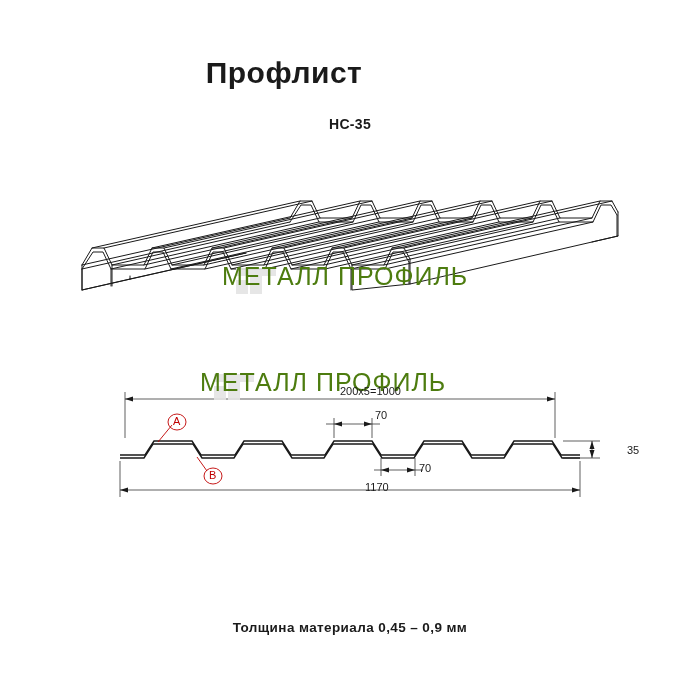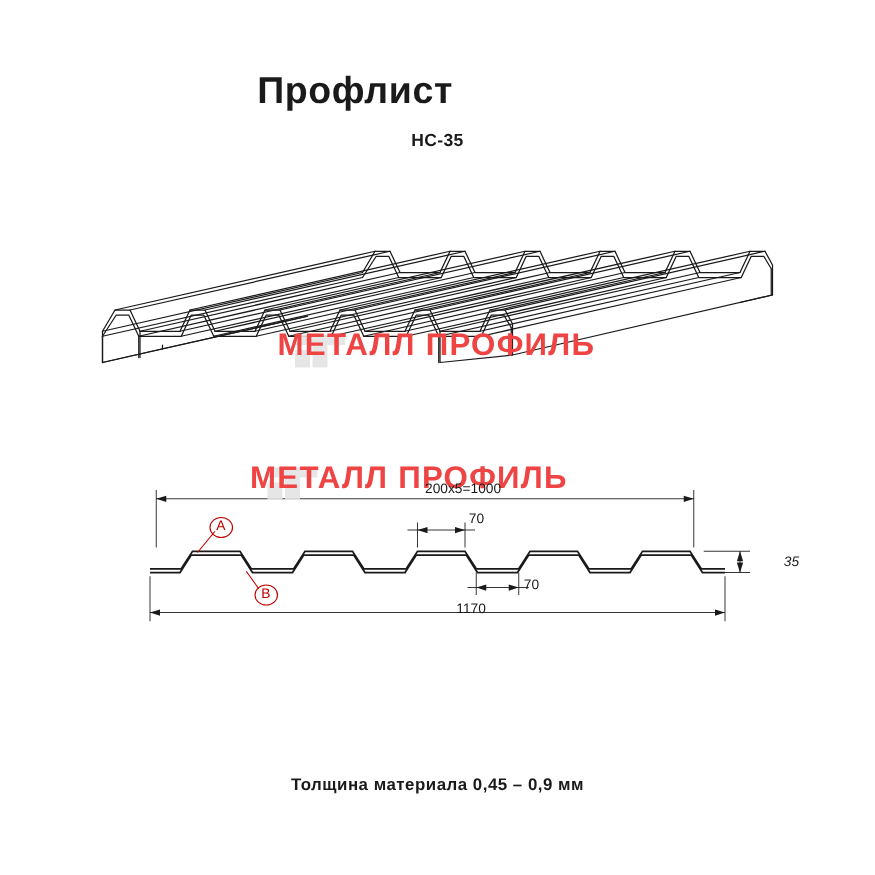--- a/index.html
+++ b/index.html
@@ -25,21 +25,21 @@
     position: absolute;
     left: 0; top: 56px;
     width: 568px;
     text-align: center;
     font-size: 30px;
     font-weight: bold;
     letter-spacing: 0.5px;
   }
   .subtitle {
     position: absolute;
-    left: 0; top: 104px;
+    left: 0; top: 116px;
     width: 700px;
     text-align: center;
     font-size: 14px;
     font-weight: bold;
     letter-spacing: 0.3px;
   }
   .footer-note {
     position: absolute;
     left: 0; top: 620px;
     width: 700px;
@@ -48,22 +48,22 @@
     font-weight: bold;
     letter-spacing: 0.4px;
   }
   .svg-layer {
     position: absolute;
     left: 0; top: 0;
   }
   .wm {
     position: absolute;
     pointer-events: none;
-    color: #ef4444;
-    font-weight: bold;
+    color: #4d7c0f;
+    font-weight: normal;
     white-space: nowrap;
   }
   .wm1 {
     left: 222px;
     top: 262px;
     font-size: 25px;
     letter-spacing: 1px;
   }
   .wm2 {
     left: 200px;
@@ -261,20 +261,20 @@
     </g>
   </svg>
 
   <div class="wm wm1">МЕТАЛЛ ПРОФИЛЬ</div>
   <div class="wm wm2">МЕТАЛЛ ПРОФИЛЬ</div>
 
   <div class="dim-text" style="left:311px; top:385px;">200х5=1000</div>
   <div class="dim-text" style="left:336px; top:481px;">1170</div>
   <div class="dim-text" style="left:346px; top:409px;">70</div>
   <div class="dim-text" style="left:390px; top:462px;">70</div>
-  <div class="dim-text" style="left:598px; top:444px;font-style:italic;">35</div>
+  <div class="dim-text" style="left:598px; top:444px;">35</div>
 
   <div class="callout-label" style="left:173px; top:415px;">A</div>
   <div class="callout-label" style="left:209px; top:469px;">B</div>
 
   <div class="footer-note">Толщина материала 0,45 – 0,9 мм</div>
 
 </div>
 
 </body></html>

